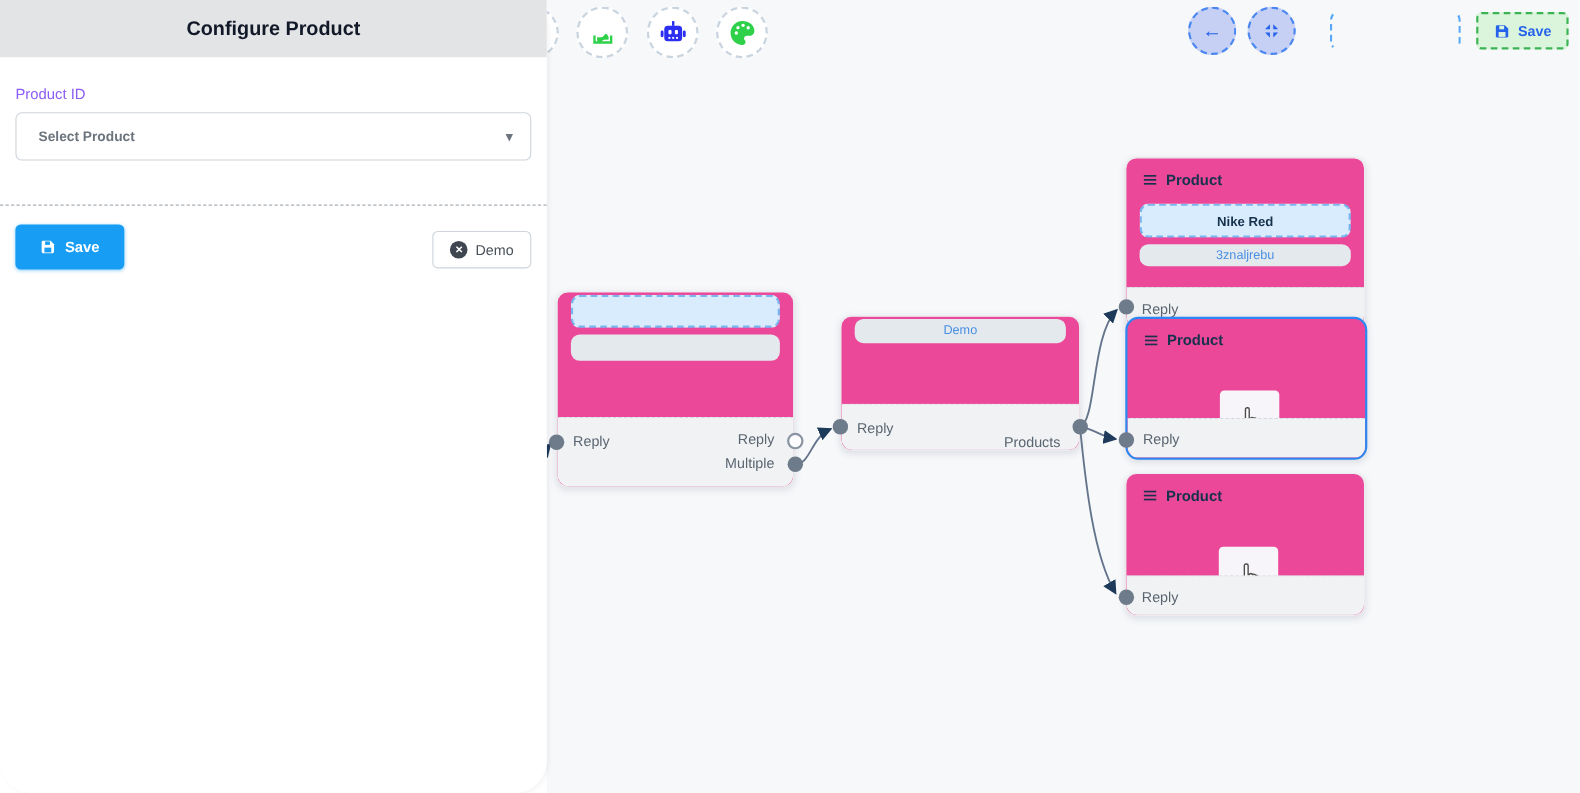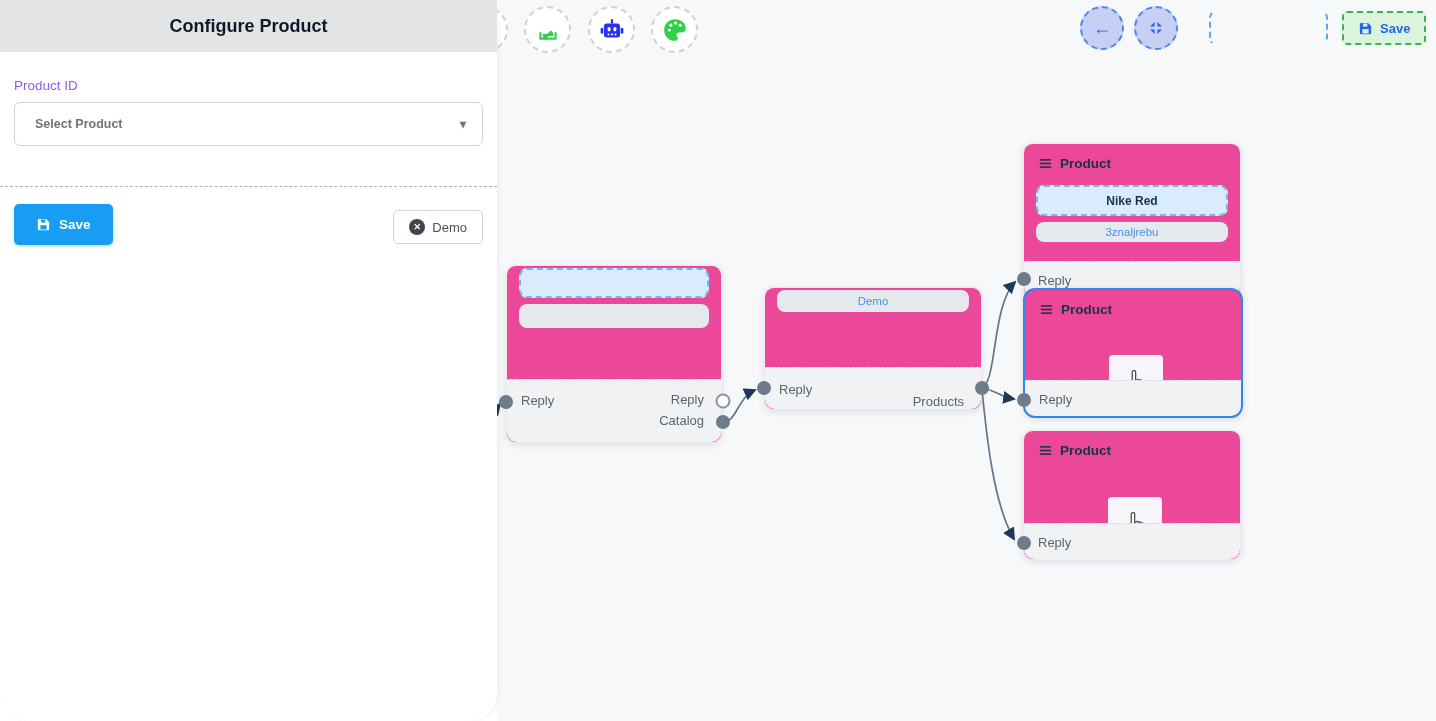--- a/index.html
+++ b/index.html
@@ -146,21 +146,21 @@
     </button>
 
     <div class="node node-catalog">
       <div class="node-body">
         <div class="pill blue-dashed" style="height:30px;"></div>
         <div class="pill gray" style="height:24px;"></div>
       </div>
       <div class="node-footer">
         <span class="f-label" style="left:14px; top:13px;">Reply</span>
         <span class="f-label" style="right:17px; top:12px;">Reply</span>
-        <span class="f-label" style="right:17px; top:33px;">Catalog</span>
+        <span class="f-label" style="right:17px; top:33px;">Multiple</span>
       </div>
     </div>
 
     <div class="node node-ps">
       <div class="node-body">
         <div class="pill gray" style="height:22px;">
           <span class="blue-text">Demo</span>
         </div>
       </div>
       <div class="node-footer">

